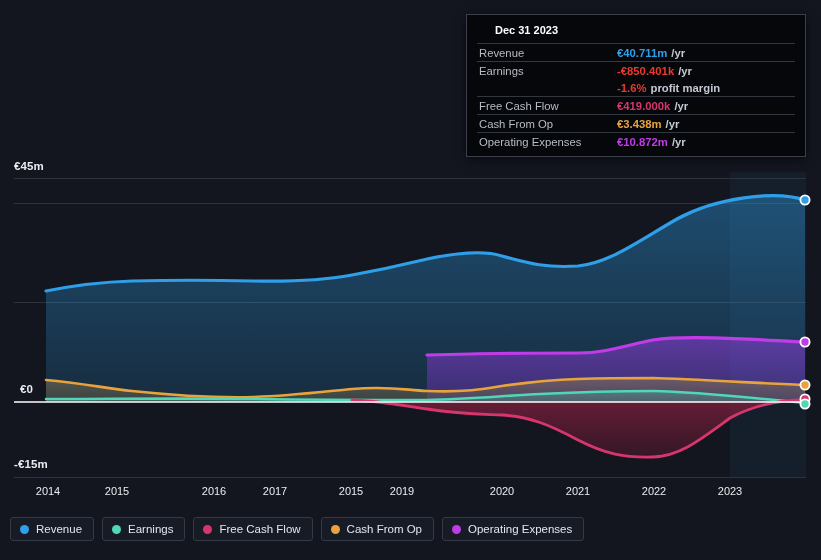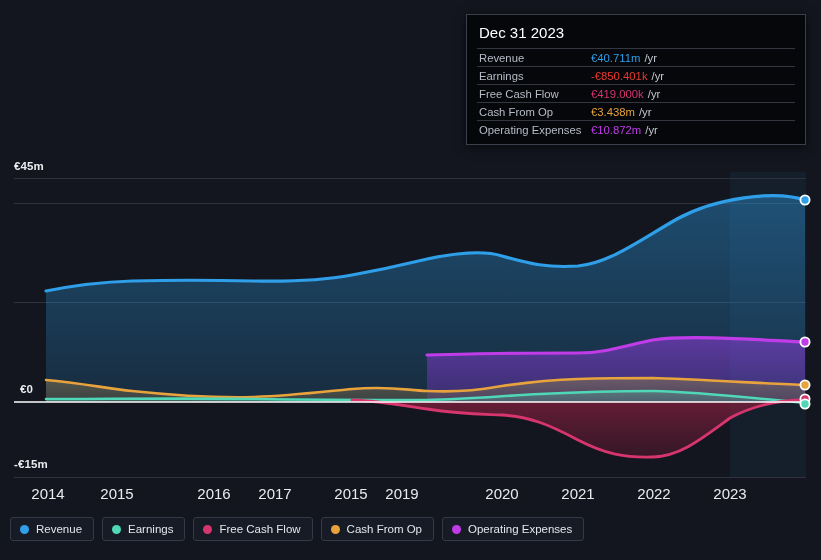--- a/index.html
+++ b/index.html
@@ -40,61 +40,62 @@
     font-weight: 600;
   }
   .y-45 { left: 14px; top: 160px; }
   .y-0  { left: 20px; top: 383px; }
   .y-15 { left: 14px; top: 458px; }
 
   
   .x-label {
     position: absolute;
     top: 485px;
-    font-size: 15px;
+    font-size: 11px;
     color: #e9ebef;
     transform: translateX(-50%);
     white-space: nowrap;
   }
 
   
   .tooltip {
     position: absolute;
     left: 466px;
     top: 14px;
     width: 340px;
     background: #06070a;
     border: 1px solid #3a3f4b;
     box-sizing: border-box;
     padding: 8px 10px 6px 10px;
     box-shadow: 0 2px 10px rgba(0,0,0,.6);
   }
   .tt-title {
-    font-size: 15px;
-    font-weight: normal;
+    font-size: 11px;
+    font-weight: bold;
     color: #ffffff;
     padding: 1px 0 7px 2px;
+    margin-left: 16px;
   }
   .tt-row {
     display: flex;
     align-items: center;
     border-top: 1px solid #33373f;
     height: 17px;
     font-size: 11.3px;
   }
   .tt-row.sub { border-top: none; }
   .tt-key {
     width: 112px;
     color: #b7bcc6;
     flex: none;
     padding-left: 2px;
     white-space: nowrap;
   }
-  .tt-val { font-weight: normal; white-space: nowrap; }
-  .tt-unit { color: #c3c8d1; font-weight: normal; margin-left: 4px; }
+  .tt-val { font-weight: bold; white-space: nowrap; margin-left: 26px; }
+  .tt-unit { color: #c3c8d1; font-weight: bold; margin-left: 4px; }
 
   
   .legend {
     position: absolute;
     left: 10px;
     top: 517px;
     display: flex;
     gap: 8px;
   }
   .legend-item {
@@ -230,20 +231,25 @@
       <span class="tt-val" style="color:#2e9fe8">€40.711m</span>
       <span class="tt-unit">/yr</span>
     </div>
 
     <div class="tt-row">
       <span class="tt-key">Earnings</span>
       <span class="tt-val" style="color:#e8392f">-€850.401k</span>
       <span class="tt-unit">/yr</span>
     </div>
 
+    <div class="tt-row sub">
+      <span class="tt-key"></span>
+      <span class="tt-val" style="color:#e8392f">-1.6%</span>
+      <span class="tt-unit">profit margin</span>
+    </div>
 
     <div class="tt-row">
       <span class="tt-key">Free Cash Flow</span>
       <span class="tt-val" style="color:#d6366d">€419.000k</span>
       <span class="tt-unit">/yr</span>
     </div>
 
     <div class="tt-row">
       <span class="tt-key">Cash From Op</span>
       <span class="tt-val" style="color:#e8a33d">€3.438m</span>

